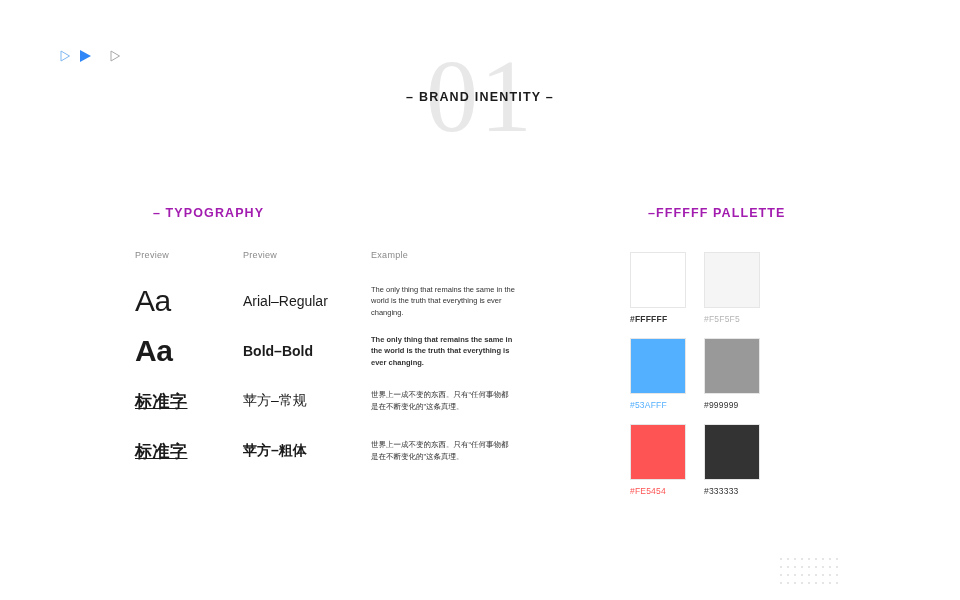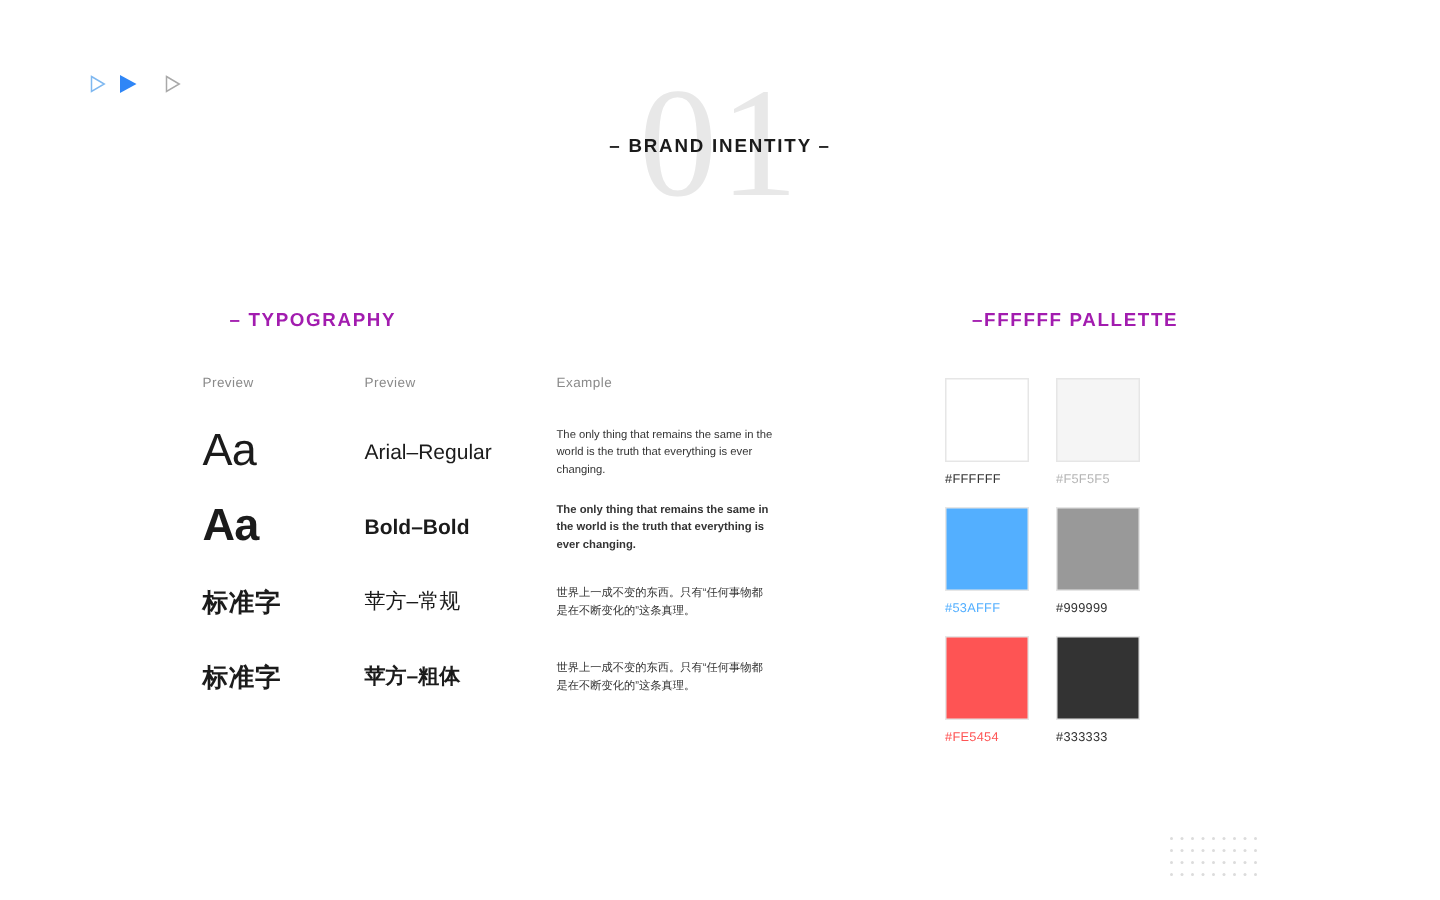--- a/index.html
+++ b/index.html
@@ -125,21 +125,21 @@
   }
   .typo-row .example {
     width: 144px;
     font-size: 7.5px;
     line-height: 1.55;
     color: #333333;
   }
 
   .lat { font-size: 30px; letter-spacing: -0.5px; }
   .lat.bold { font-weight: bold; }
-  .cjk { font-size: 17px; font-weight: bold; letter-spacing: 0.5px; }
+  .cjk { font-size: 17px; font-weight: bold; letter-spacing: 0.5px; text-decoration: underline; }
   .cjk.light { font-weight: bold; }
   .face.bold { font-weight: bold; }
   .example.bold { font-weight: bold; }
 
   
   .palette {
     position: absolute;
     left: 630px;
     top: 252px;
     width: 180px;
@@ -240,21 +240,21 @@
       <div class="example">世界上一成不变的东西。只有“任何事物都是在不断变化的”这条真理。</div>
     </div>
   </div>
 
   <div class="block-title" id="palette-title">–FFFFFF PALLETTE</div>
 
   <div class="palette">
     <div class="sw-row">
       <div class="swatch">
         <div class="chip" style="background: rgb(255, 255, 255);"></div>
-        <div class="hex" style="color: rgb(51, 51, 51);">#FFFFFF</div>
+        <div class="hex" style="color: rgb(51, 51, 51); font-weight: bold;">#FFFFFF</div>
       </div>
       <div class="swatch">
         <div class="chip" style="background: rgb(245, 245, 245);"></div>
         <div class="hex" style="color: rgb(181, 181, 181);">#F5F5F5</div>
       </div>
     </div>
 
     <div class="sw-row">
       <div class="swatch">
         <div class="chip" style="background: rgb(83, 175, 255);"></div>

